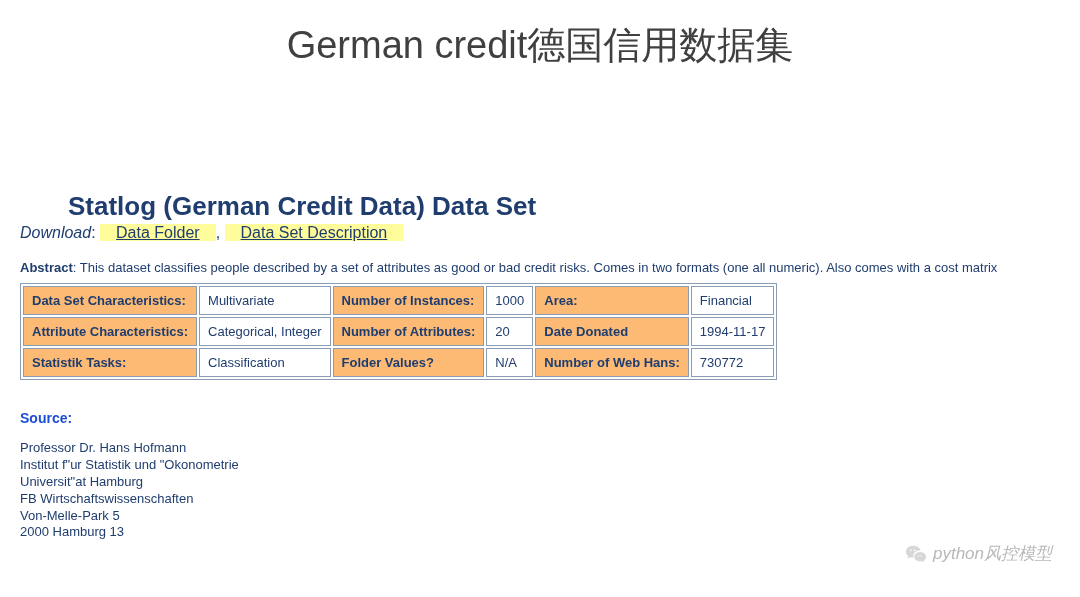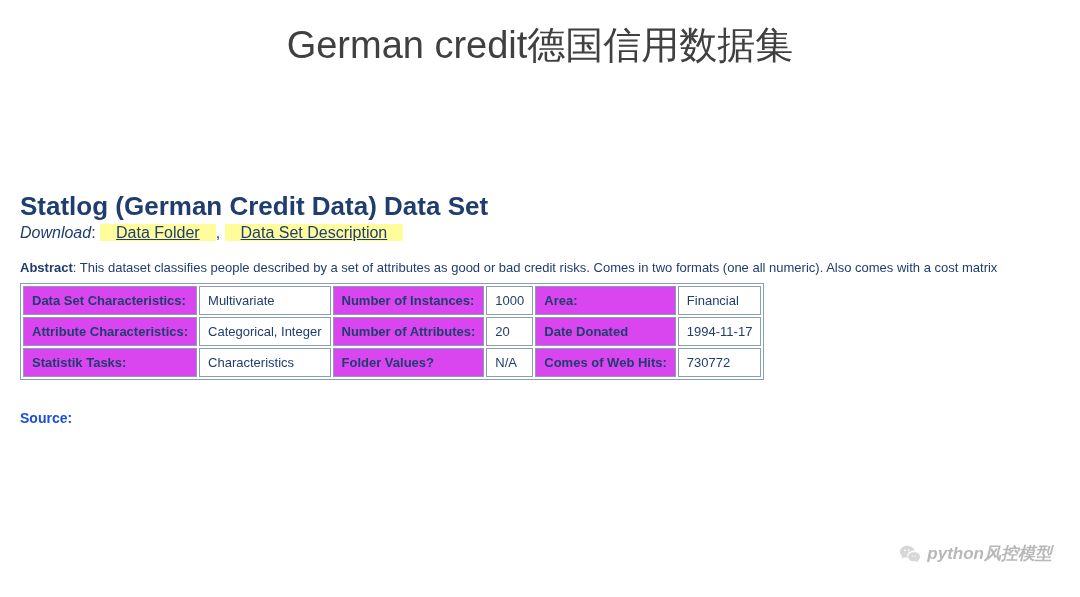--- a/index.html
+++ b/index.html
@@ -26,20 +26,21 @@
     }
     .content {
       padding: 0 20px;
       margin-top: 110px;
     }
     .dataset-title {
       font-size: 26px;
       font-weight: bold;
       color: #1f3d6e;
       margin-bottom: 2px;
+      margin-left: 48px;
     }
     .download-line {
       font-size: 16px;
       color: #1f3d6e;
       margin-bottom: 18px;
     }
     .download-label {
       font-style: italic;
       margin-top: 11px;
     }
@@ -65,21 +66,21 @@
       font-size: 13px;
       margin-bottom: 30px;
     }
     .info-table td {
       border: 1px solid #8a9db5;
       padding: 6px 8px;
       color: #1f3d6e;
       vertical-align: middle;
     }
     .info-table td.lbl {
-      background: #d946ef;
+      background: #fdba74;
       font-weight: bold;
       white-space: nowrap;
     }
     .info-table td.val {
       background: #ffffff;
       white-space: nowrap;
       margin-left: 47px;
     }
     .source-heading {
       font-size: 14px;
@@ -95,21 +96,20 @@
     .watermark {
       position: absolute;
       bottom: 32px;
       right: 28px;
       display: flex;
       align-items: center;
       color: #b8b8b8;
       font-size: 17px;
       font-style: italic;
       font-family: "Microsoft YaHei", Arial, sans-serif;
-      font-weight: bold;
     }
     .wm-icon {
       width: 22px;
       height: 22px;
       margin-right: 6px;
       opacity: 0.55;
     }
   </style>
 </head>
 <body>
@@ -141,30 +141,38 @@
     <tr>
       <td class="lbl">Attribute Characteristics:</td>
       <td class="val">Categorical, Integer</td>
       <td class="lbl">Number of Attributes:</td>
       <td class="val">20</td>
       <td class="lbl">Date Donated</td>
       <td class="val">1994-11-17</td>
     </tr>
     <tr>
       <td class="lbl">Statistik Tasks:</td>
-      <td class="val">Characteristics</td>
+      <td class="val">Classification</td>
       <td class="lbl">Folder Values?</td>
       <td class="val">N/A</td>
-      <td class="lbl">Comes of Web Hits:</td>
+      <td class="lbl">Number of Web Hans:</td>
       <td class="val">730772</td>
     </tr>
   </tbody>
     </table>
 
   <div class="source-heading">Source:</div>
+  <div class="source-text">
+    <div>Professor Dr. Hans Hofmann</div>
+    <div>Institut f"ur Statistik und "Okonometrie</div>
+    <div>Universit"at Hamburg</div>
+    <div>FB Wirtschaftswissenschaften</div>
+    <div>Von-Melle-Park 5</div>
+    <div>2000 Hamburg 13</div>
+  </div>
 
 </div>
 
 <div class="watermark">
   <svg class="wm-icon" viewBox="0 0 24 24" fill="#b8b8b8">
     <path d="M8.5 3C4.36 3 1 5.91 1 9.5c0 1.93.97 3.67 2.5 4.88L3 17l2.88-1.44c.82.28 1.7.44 2.62.44.28 0 .56-.02.83-.05-.18-.57-.28-1.17-.28-1.8 0-3.31 3.13-6 7-6 .34 0 .67.02 1 .06C16.35 5.1 12.8 3 8.5 3zm-2 4c.55 0 1 .45 1 1s-.45 1-1 1-1-.45-1-1 .45-1 1-1zm4 0c.55 0 1 .45 1 1s-.45 1-1 1-1-.45-1-1 .45-1 1-1zm5.5 3c-3.31 0-6 2.24-6 5s2.69 5 6 5c.71 0 1.39-.1 2.02-.29L21 21l-.4-2.02c1.44-.91 2.4-2.36 2.4-3.98 0-2.76-2.69-5-6-5zm-1.5 3.5c.41 0 .75.34.75.75s-.34.75-.75.75-.75-.34-.75-.75.34-.75.75-.75zm3 0c.41 0 .75.34.75.75s-.34.75-.75.75-.75-.34-.75-.75.34-.75.75-.75z"></path>
   </svg>
   <span>python风控模型</span>
 </div>
 

